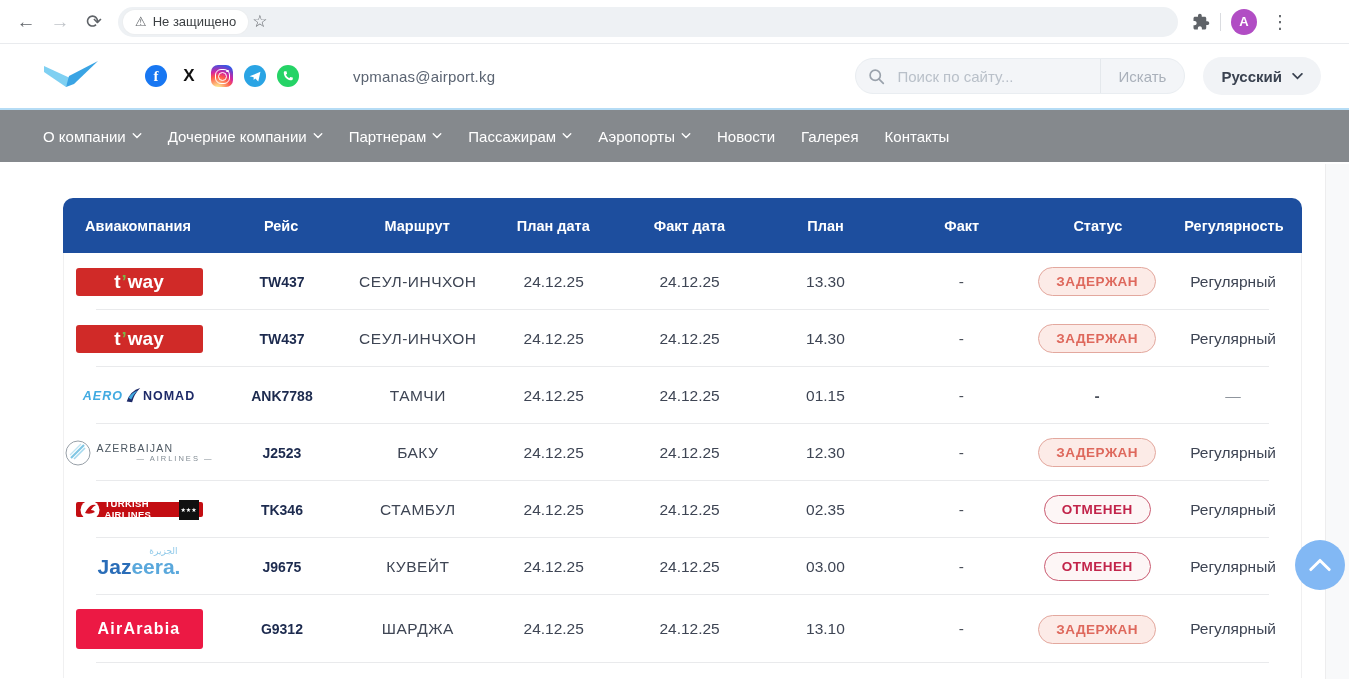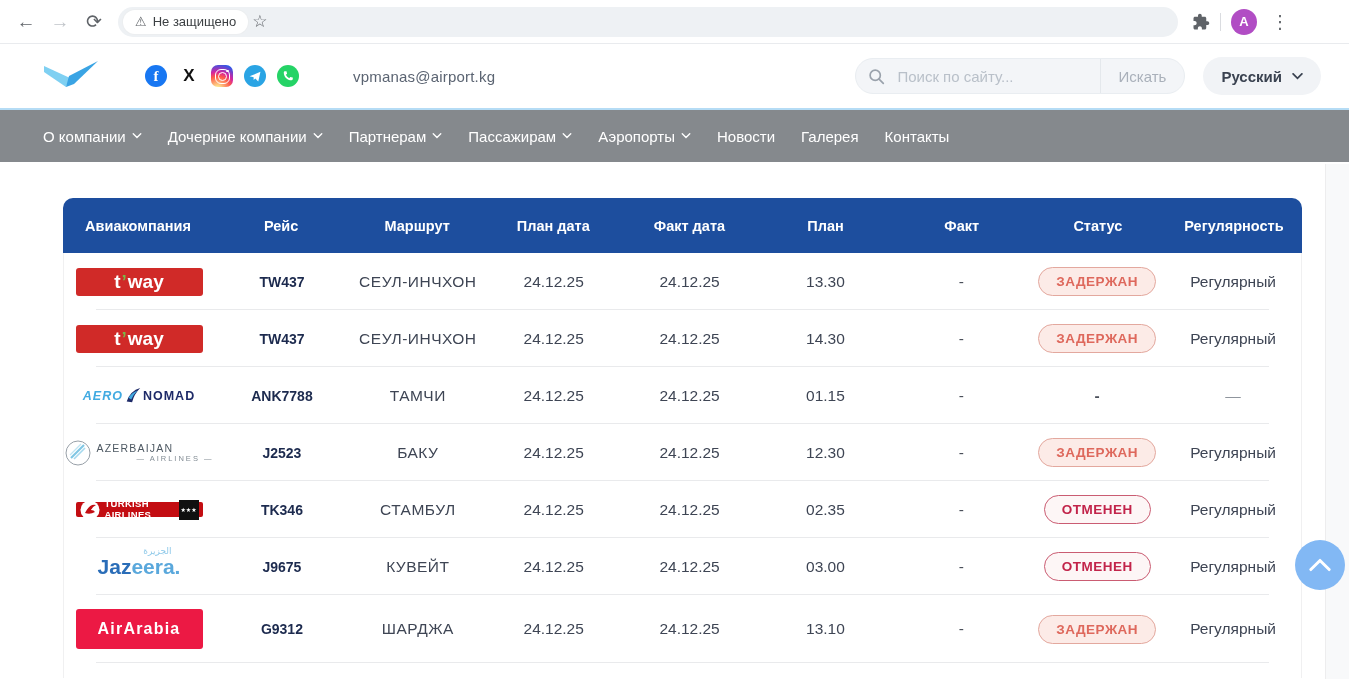--- a/index.html
+++ b/index.html
@@ -99,21 +99,21 @@
     letter-spacing:.3px; flex:1; }
   .ta-star { width:20px; height:20px; background:#101010; display:flex; flex-wrap:wrap;
     align-items:center; justify-content:center; color:#fff; font-size:6px; line-height:6px; }
   .logo-aeronomad { display:flex; align-items:center; gap:1px; }
   .an-aero { color:#41aae1; font-weight:800; font-style:italic; font-size:12.5px; letter-spacing:1px; }
   .an-nomad { color:#1e2a68; font-weight:800; font-size:12.5px; letter-spacing:1px; }
   .logo-az { display:flex; align-items:center; gap:6px; }
   .az-top { font-size:10.5px; color:#4d5862; letter-spacing:1.2px; text-align:left; }
   .az-bottom { font-size:7.5px; color:#828c94; letter-spacing:2px;margin-left:40px; }
   .logo-jazeera { position:relative; display:inline-block; }
-  .jz-ar { position:absolute; top:-9px; right:9px; font-size:9px; color:#8fc9e9; }
+  .jz-ar { position:absolute; top:-9px; right:3px; font-size:9px; color:#8fc9e9; }
   .jz-a { color:#2a6db8; font-size:21px; font-weight:800; }
   .jz-b { color:#5aa8dc; font-size:21px; font-weight:800;text-align:center; }
   .logo-airarabia { width:127px; height:40px; background:#ec1944; border-radius:3px; color:#fff;
     font-weight:800; font-size:16px; letter-spacing:1.2px; display:flex; align-items:center;
     justify-content:center; }
 
   
   .right-strip { position:absolute; left:1325px; top:164px; width:24px; height:515px;
     background:#f8f9fa; border-left:1px solid #ededee; }
   .scroll-top { position:absolute; left:1295px; top:540px; width:50px; height:50px;

